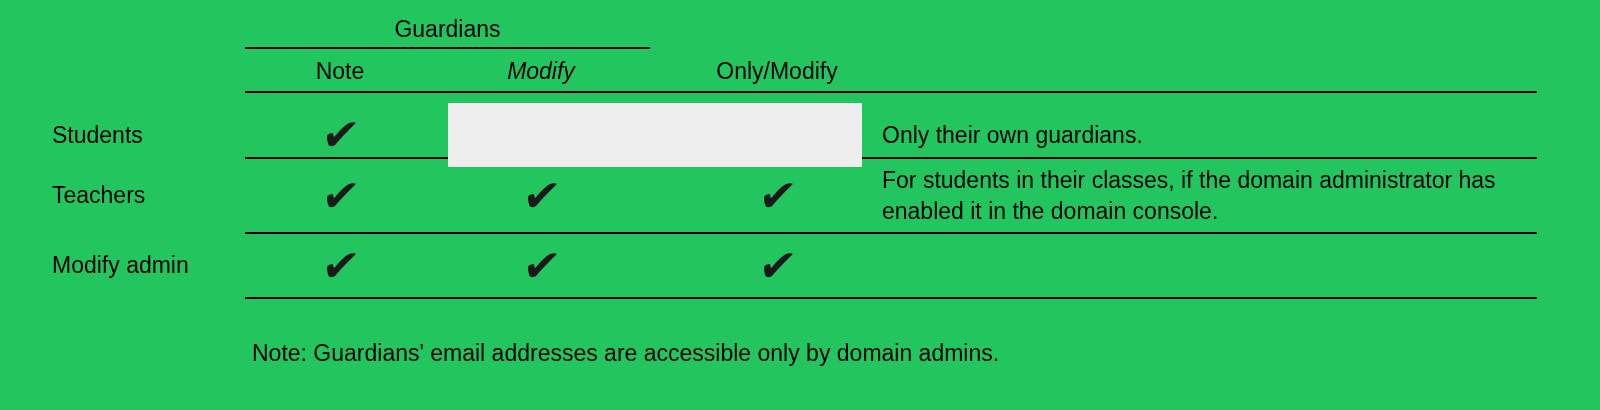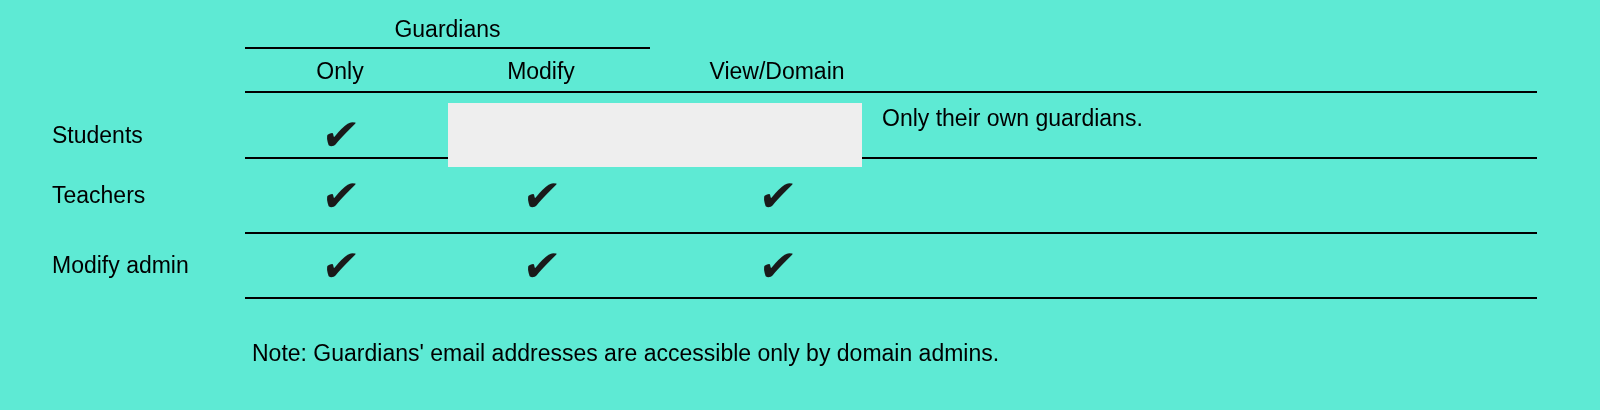--- a/index.html
+++ b/index.html
@@ -34,21 +34,21 @@
   
   .subhead {
     position: absolute;
     top: 53px;
     height: 36px;
     line-height: 36px;
     text-align: center;
     font-size: 23px;
   }
   .sub-view { left: 245px; width: 190px; }
-  .sub-modify { left: 446px; width: 190px; }
+  .sub-modify { left: 446px; width: 190px; font-style: italic; }
   .sub-viewmodify { left: 682px; width: 190px; }
 
   
   .rule {
     position: absolute;
     left: 245px;
     width: 1292px;
     height: 2px;
     background: #000000;
   }
@@ -104,45 +104,46 @@
     background: #eeeeee;
   }
 
   .note-cell {
     position: absolute;
     left: 882px;
     top: 0;
     width: 653px;
     height: 100%;
     display: flex;
+    align-items: center;
     font-size: 23px;
     line-height: 31px;
   }
 
   .footnote {
     position: absolute;
     left: 252px;
     top: 338px;
     font-size: 23px;
     line-height: 31px;
     white-space: nowrap;
   }
 </style>
 </head>
 <body>
 
-<div class="page" style="background: #5eead4; color: rgb(0, 0, 0);">
+<div class="page" style="background: #22c55e; color: rgb(0, 0, 0);">
 
   <div class="group group-guardians">
     <span>Guardians</span>
   </div>
 
-  <div class="subhead sub-view">Only</div>
+  <div class="subhead sub-view">Note</div>
   <div class="subhead sub-modify">Modify</div>
-  <div class="subhead sub-viewmodify">View/Domain</div>
+  <div class="subhead sub-viewmodify">Only/Modify</div>
 
   <div class="rule rule-1" style="background: rgb(0, 0, 0);"></div>
   <div class="rule rule-2" style="background: rgb(0, 0, 0);"></div>
   <div class="rule rule-3" style="background: rgb(0, 0, 0);"></div>
   <div class="rule rule-4" style="background: rgb(0, 0, 0);"></div>
 
   <div class="row row-students">
     <div class="disabled-cell" style="background: rgb(238, 238, 238);"></div>
     <div class="row-label">Students</div>
     <div class="check-cell cc-1">
@@ -163,20 +164,23 @@
     <div class="row-label">Teachers</div>
     <div class="check-cell cc-1">
       <span class="check-glyph">✔</span>
     </div>
     <div class="check-cell cc-2">
       <span class="check-glyph">✔</span>
     </div>
     <div class="check-cell cc-3">
       <span class="check-glyph">✔</span>
     </div>
+    <div class="note-cell">
+      <span>For students in their classes, if the domain administrator has enabled it in the domain console.</span>
+    </div>
   </div>
 
   <div class="row row-admin">
     <div class="row-label">Modify admin</div>
     <div class="check-cell cc-1">
       <span class="check-glyph">✔</span>
     </div>
     <div class="check-cell cc-2">
       <span class="check-glyph">✔</span>
     </div>

